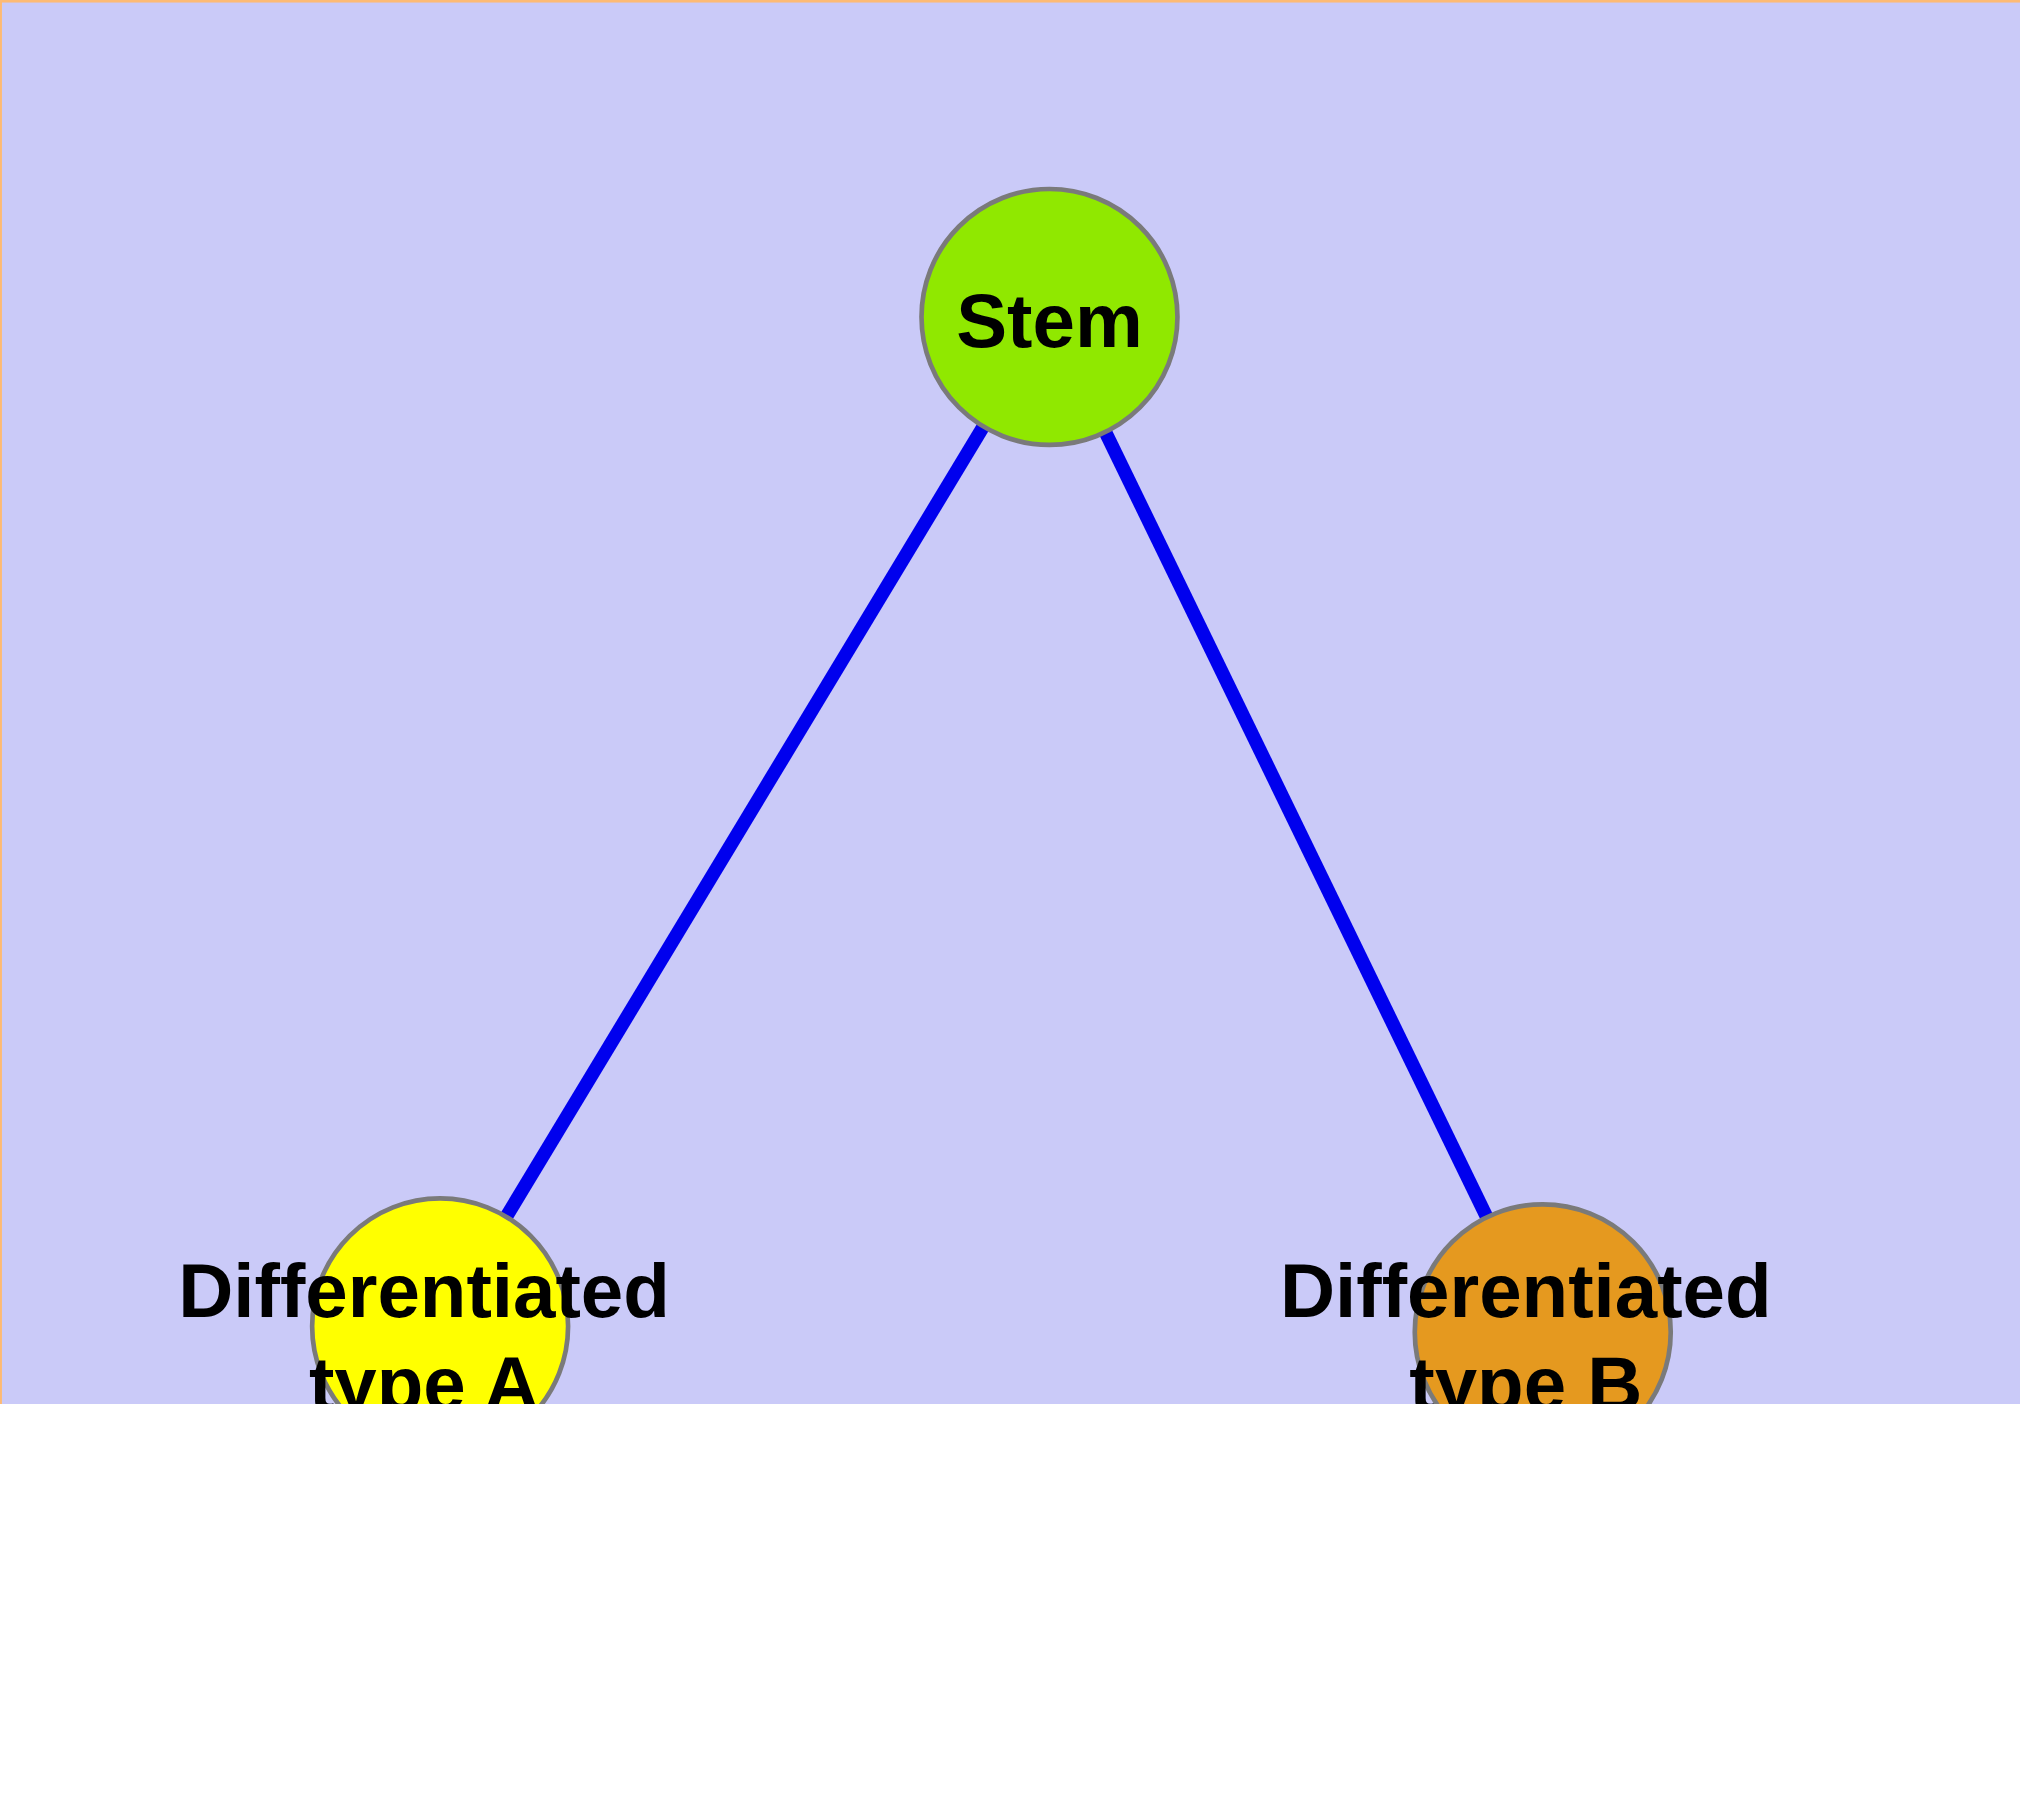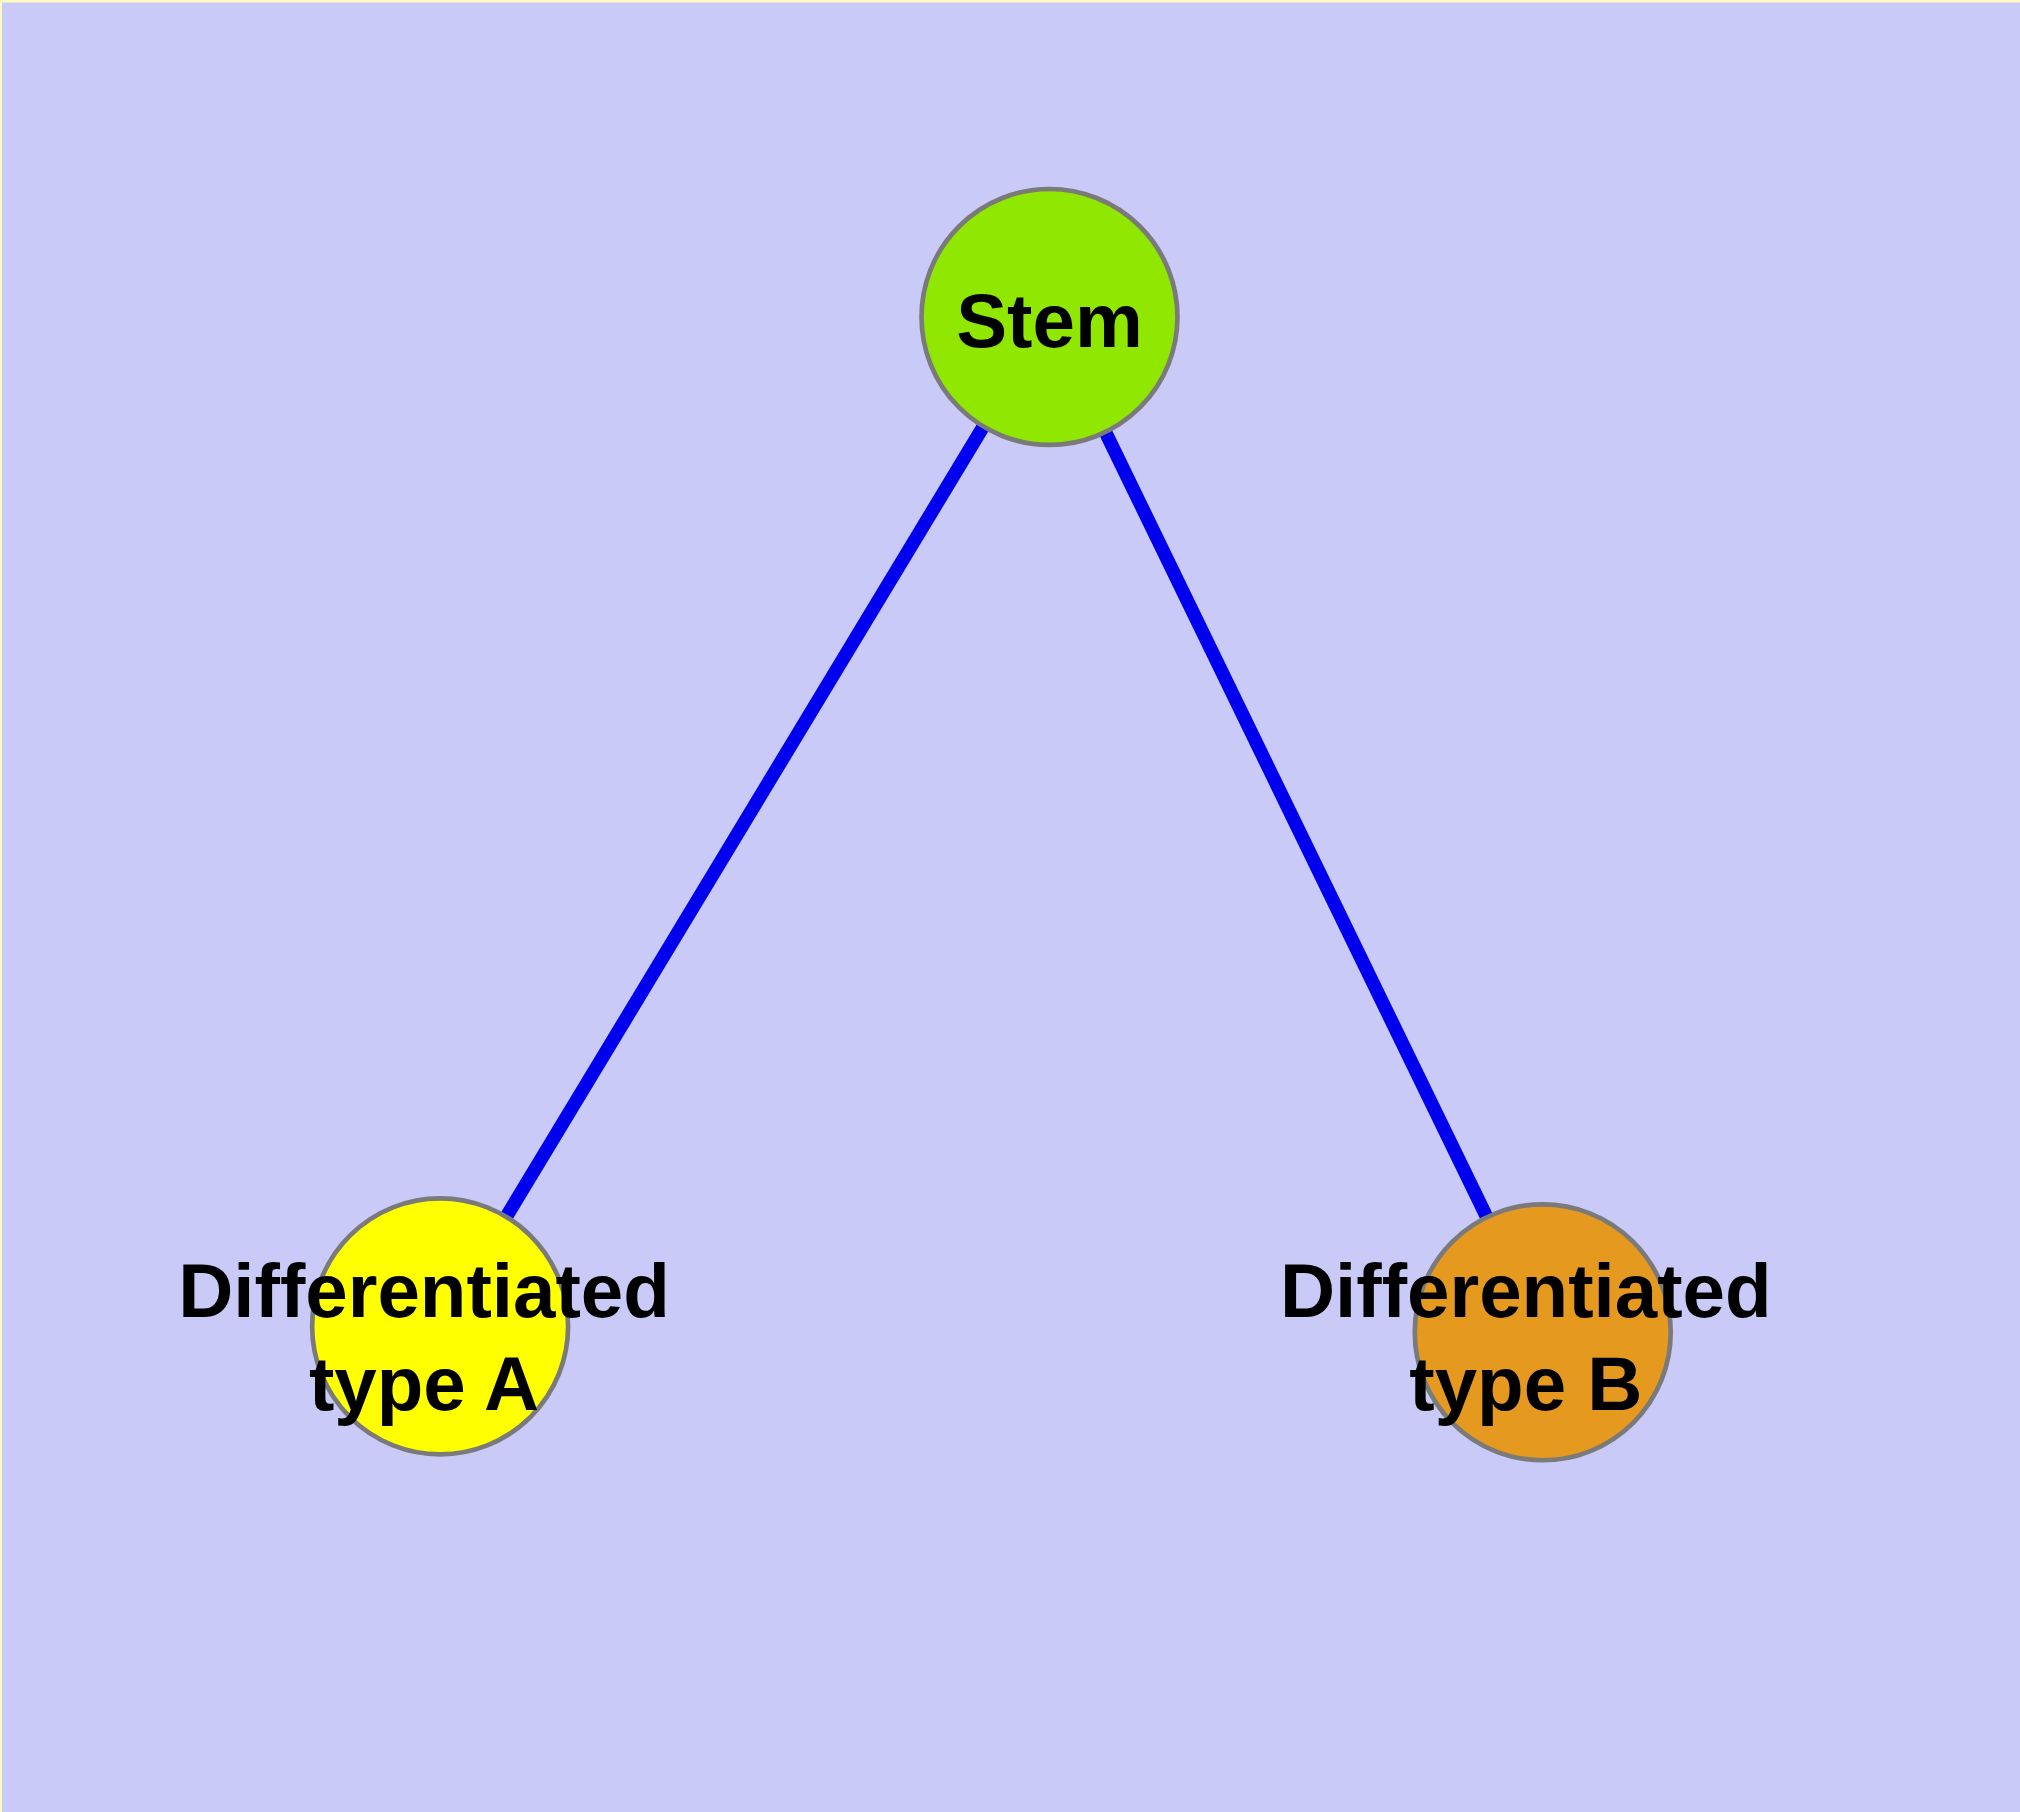--- a/index.html
+++ b/index.html
@@ -3,22 +3,22 @@
 <meta charset="utf-8">
 <style>
   html, body {
     margin: 0;
     padding: 0;
     background: #ffffff;
   }
   .page {
     position: relative;
     width: 2021px;
-    height: 1812px;
-    background: #fef9c3;
+    height: 1404px;
+    background: #fdba74;
     overflow: hidden;
   }
   svg.graph {
     display: block;
     width: 2021px;
     height: 1812px;
   }
   .node-label {
     font-family: "Liberation Sans", sans-serif;
     font-weight: bold;

